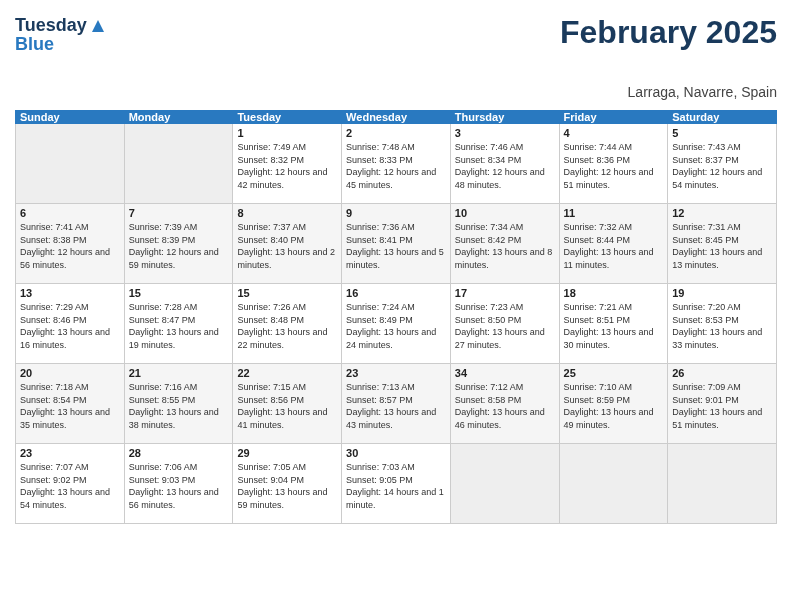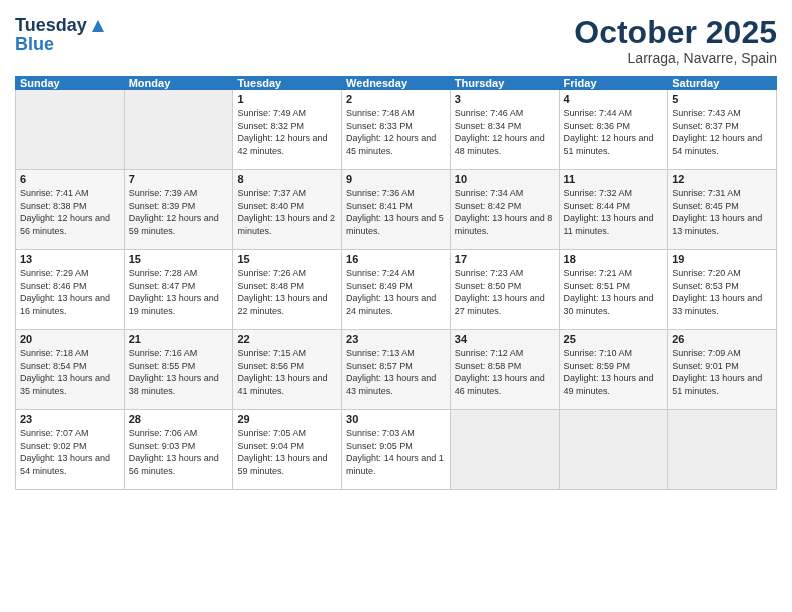--- a/index.html
+++ b/index.html
@@ -33,20 +33,21 @@
     .title-block h1 {
       font-size: 32px;
       color: #1a3a5c;
       font-weight: bold;
       line-height: 1.1;
     }
     .title-block h2 {
       font-size: 14px;
       color: #444;
       font-weight: normal;
+      margin-top: 34px;
     }
     table {
       width: 100%;
       border-collapse: collapse;
       table-layout: fixed;
     }
     thead tr th {
       background: #2979c0;
       color: #fff;
       font-size: 11px;
@@ -91,21 +92,21 @@
     <div class="logo">
       <div style="display:flex; align-items:center;">
         <span style="font-size:18px; font-weight:bold; color:#1a3a5c;">Tuesday</span>
         <svg width="18" height="18" viewBox="0 0 24 24" style="margin-left:2px;">
           <polygon points="4,20 12,4 20,20" fill="#2979c0"></polygon>
         </svg>
       </div>
       <span style="font-size:18px; font-weight:bold; color:#2979c0; margin-top:-2px;">Blue</span>
     </div>
     <div class="title-block">
-      <h1>October 2025</h1>
+      <h1>February 2025</h1>
       <h2>Larraga, Navarre, Spain</h2>
     </div>
   </div>
 
   <table>
     <thead>
       <tr>
         <th>Sunday</th>
         <th>Monday</th>
         <th>Tuesday</th>

